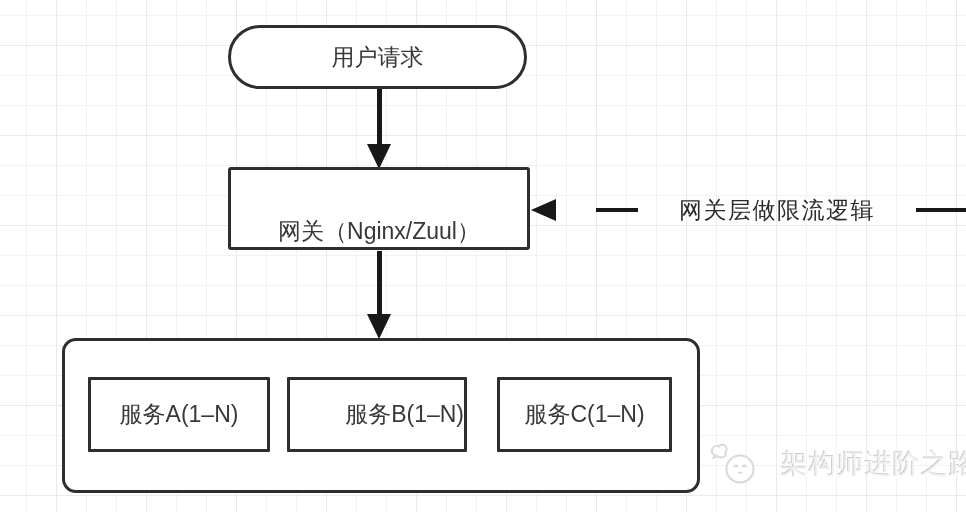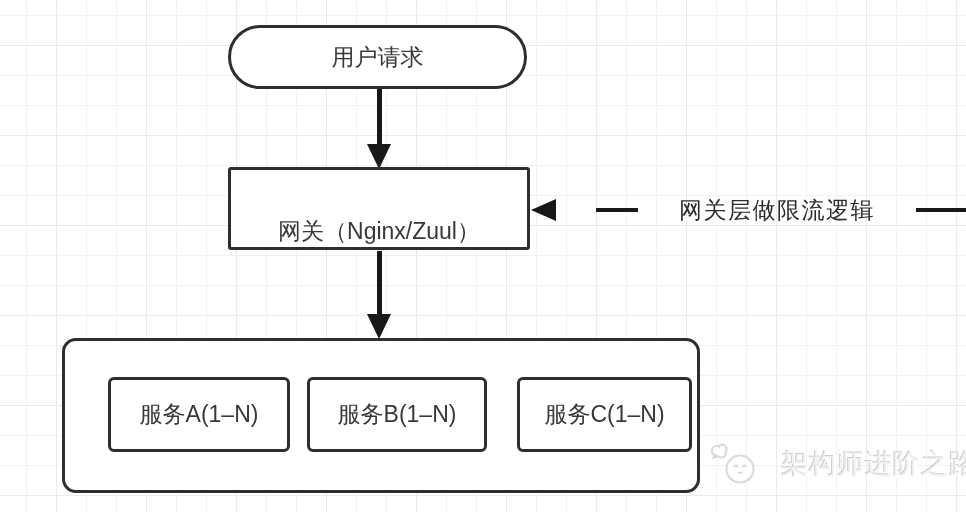--- a/index.html
+++ b/index.html
@@ -41,23 +41,23 @@
   }
   .gateway{
     left:228px;top:167px;width:302px;height:83px;
     border-radius:3px;
     align-items:flex-end;
   }
   .container-box{
     left:62px;top:338px;width:638px;height:155px;
     border-radius:14px;
   }
-  .svc{top:377px;height:75px;border-radius:6px;margin-left:20px;}
+  .svc{top:377px;height:75px;border-radius:1px;}
   .svc-a{left:88px;width:182px;}
-  .svc-b{left:287px;width:180px;}
+  .svc-b{left:287px;width:180px;justify-content:flex-end;}
   .svc-c{left:497px;width:175px;}
 
   .vline{
     position:absolute;width:5px;background:var(--arrow);
   }
   .vline-1{left:377px;top:89px;height:57px;}
   .vline-2{left:377px;top:251px;height:64px;}
   .head-down{
     position:absolute;width:0;height:0;
     border-left:12px solid transparent;

